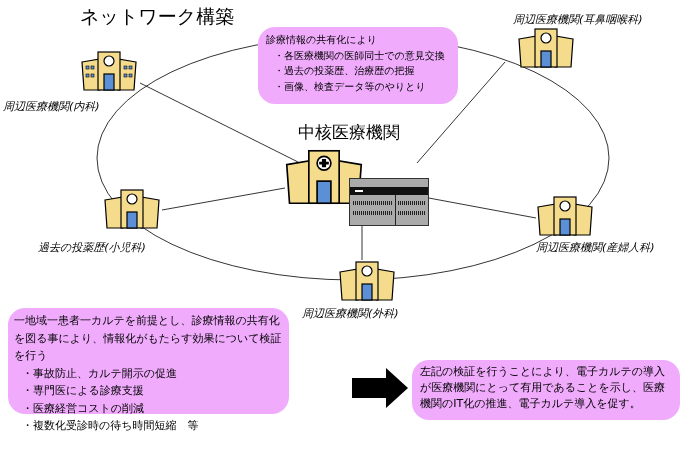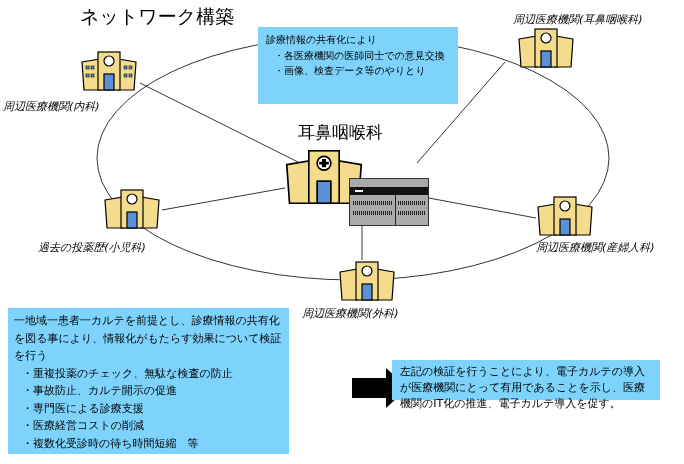--- a/index.html
+++ b/index.html
@@ -3,26 +3,26 @@
 <meta charset="utf-8">
 <style>
   html, body { margin:0; padding:0; background:#ffffff; }
   body { width:684px; height:464px; position:relative; overflow:hidden;
          font-family:"DejaVu Sans", sans-serif; color:#000; }
   .abs { position:absolute; }
   #net { position:absolute; left:0; top:0; }
   .title { left:50px; top:4px; font-size:19px; letter-spacing:0px; white-space:nowrap;margin-left:30px; }
   .hub-title { left:298px; top:121px; font-size:17px; white-space:nowrap; }
   .label { font-size:11px; white-space:nowrap;font-style:italic; }
-  .note { background:#7dd3fc; font-size:10px; line-height:15.5px; }
+  .note { background:#f0abfc; font-size:10px; line-height:15.5px;border-radius:17px; }
   .note .bl { padding-left:8px; }
-  .bottom-left { left:8px; top:308px; width:281px; height:146px; padding:4px 6px; box-sizing:border-box;
+  .bottom-left { left:8px; top:308px; width:281px; height:106px; padding:4px 6px; box-sizing:border-box;
                  font-size:11px; line-height:17.5px; }
   .bottom-left .bl { padding-left:8px; }
-  .bottom-right { left:392px; top:360px; width:268px; height:40px; padding:4px 8px; box-sizing:border-box;
+  .bottom-right { left:412px; top:360px; width:268px; height:60px; padding:4px 8px; box-sizing:border-box;
                   font-size:11px; line-height:16px; }
   .top-note { left:258px; top:27px; width:200px; height:77px; padding:5px 8px; box-sizing:border-box; }
   .arrow { left:352px; top:368px; }
   .hosp { position:absolute; }
   .monitor { left:349px; top:178px; width:80px; height:48px; background:#aaaaaa; border:1px solid #333; box-sizing:border-box; }
   .monitor .bar { position:absolute; left:0; top:8px; width:100%; height:8px; background:#111; }
   .monitor .bar::after { content:""; position:absolute; left:5px; top:3px; width:8px; height:2px; background:#fff; }
   .monitor .div { position:absolute; left:45px; top:16px; width:1px; height:30px; background:#222; }
   .monitor .row { position:absolute; height:4px; background:repeating-linear-gradient(90deg,#222 0 1px,transparent 1px 2px); }
 </style>
@@ -98,21 +98,21 @@
   <g stroke="#000" stroke-width="1.2">
     <path d="M2 12 L20 9 L20 40 L4 40 Z" fill="#f5dc8c"></path>
     <path d="M56 12 L38 9 L38 40 L54 40 Z" fill="#f5dc8c"></path>
     <rect x="18" y="2" width="22" height="38" fill="#f5dc8c"></rect>
     <circle cx="29" cy="11" r="5" fill="#fff"></circle>
     <rect x="24" y="24" width="10" height="16" fill="#5b8fd6"></rect>
   </g>
 </svg>
 <div class="abs label" style="left:302px;top:306px">周辺医療機関(外科)</div>
 
-<div class="abs hub-title">耳鼻咽喉科</div>
+<div class="abs hub-title">中核医療機関</div>
 <svg class="hosp" style="left:284px;top:146px" width="80" height="62" viewBox="0 0 58 42">
   <g stroke="#000" stroke-width="1.2">
     <path d="M2 12 L20 9 L20 40 L4 40 Z" fill="#f5dc8c"></path>
     <path d="M56 12 L38 9 L38 40 L54 40 Z" fill="#f5dc8c"></path>
     <rect x="18" y="2" width="22" height="38" fill="#f5dc8c"></rect>
     <circle cx="29" cy="11" r="5" fill="#fff"></circle>
     <path d="M27.5 8 h3 v2 h2 v2 h-2 v2 h-3 v-2 h-2 v-2 h2 z" fill="#000" stroke="none"></path>
     <rect x="24" y="24" width="10" height="16" fill="#5b8fd6"></rect>
   </g>
 </svg>
@@ -121,26 +121,26 @@
   <div class="div"></div>
   <div class="row" style="left:3px;top:22px;width:40px"></div>
   <div class="row" style="left:48px;top:22px;width:28px"></div>
   <div class="row" style="left:3px;top:32px;width:40px"></div>
   <div class="row" style="left:48px;top:32px;width:28px"></div>
 </div>
 
 <div class="abs note top-note">
   <div>診療情報の共有化により</div>
   <div class="bl">・各医療機関の医師同士での意見交換</div>
+  <div class="bl">・過去の投薬歴、治療歴の把握</div>
   <div class="bl">・画像、検査データ等のやりとり</div>
 </div>
 
 <div class="abs note bottom-left">
   <div>一地域一患者一カルテを前提とし、診療情報の共有化を図る事により、情報化がもたらす効果について検証を行う</div>
-  <div class="bl">・重複投薬のチェック、無駄な検査の防止</div>
   <div class="bl">・事故防止、カルテ開示の促進</div>
   <div class="bl">・専門医による診療支援</div>
   <div class="bl">・医療経営コストの削減</div>
   <div class="bl">・複数化受診時の待ち時間短縮　等</div>
 </div>
 
 <svg class="abs arrow" width="56" height="40">
   <path d="M0 10 H34 V0 L56 20 L34 40 V30 H0 Z" fill="#000"></path>
 </svg>
 

